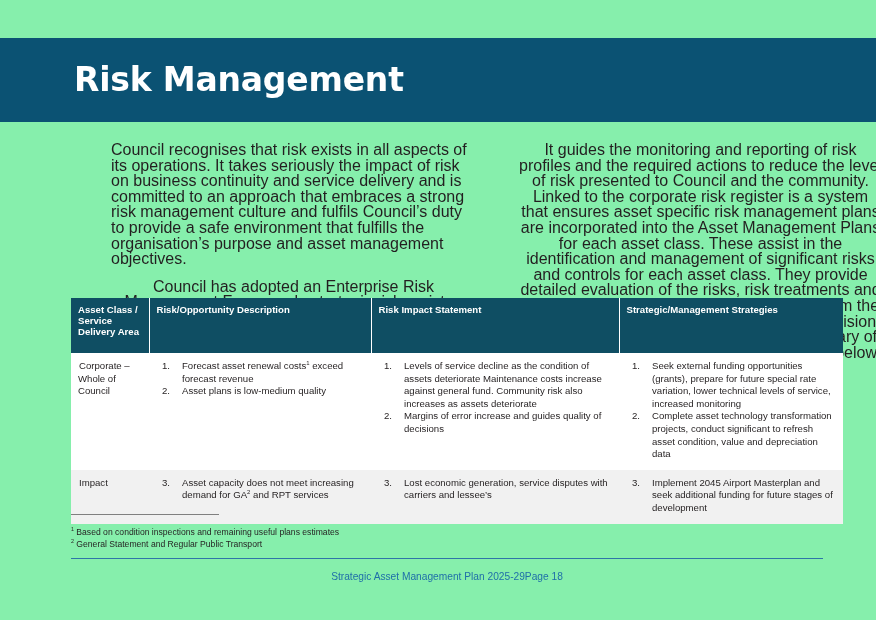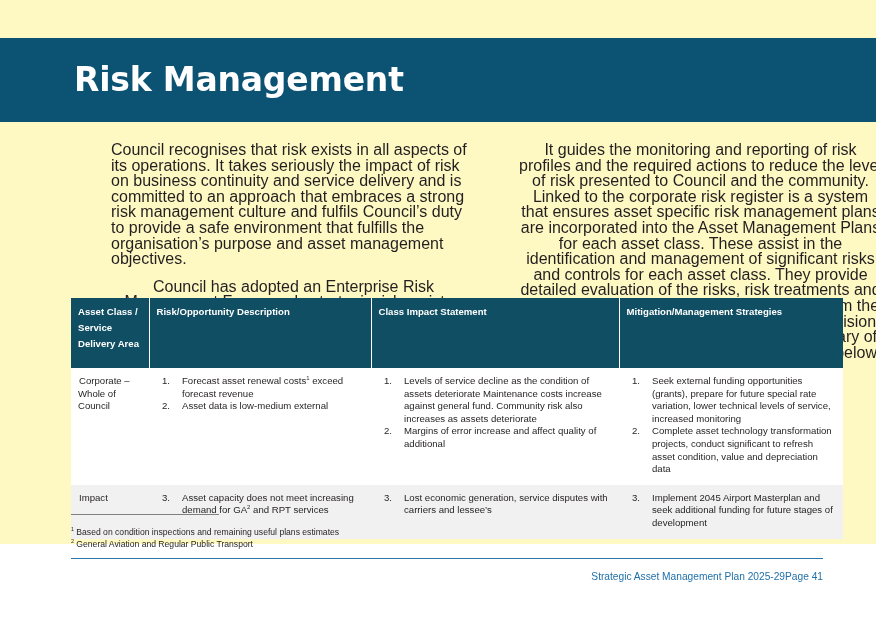--- a/index.html
+++ b/index.html
@@ -10,22 +10,22 @@
     width: 876px;
     height: 620px;
     background: #ffffff;
     font-family: "Liberation Sans", sans-serif;
     color: #231f20;
     overflow: hidden;
   }
   .page {
     position: relative;
     width: 876px;
-    height: 544px;
-    background: #fef9c3;
+    height: 620px;
+    background: #86efac;
   }
 
   
   .banner {
     position: absolute;
     left: 0;
     top: 38px;
     width: 876px;
     height: 84px;
     background: #0b5273;
@@ -80,21 +80,21 @@
   }
   .risk-table th {
     background: #0f4e63;
     color: #ffffff;
     font-weight: bold;
     text-align: left;
     vertical-align: top;
     padding: 6px 7px 16px 7px;
     border-right: 1px solid #ffffff;
     font-size: 9.6px;
-    line-height: 16px;
+    line-height: 11px;
     margin-top: 8px;
   }
   .risk-table th:last-child {
     border-right: none;
   }
   .risk-table td {
     vertical-align: top;
     padding: 7px 7px 9px 7px;
     line-height: 12.6px;
     color: #231f20;
@@ -165,21 +165,21 @@
     width: 752px;
     height: 0;
     border-top: 1px solid #2e75a8;
   }
   .footer {
     position: absolute;
     left: 71px;
     top: 571px;
     width: 752px;
     display: flex;
-    justify-content: flex-end;
+    justify-content: center;
     align-items: baseline;
     color: #1f6fa8;
     font-size: 10.2px;
   }
 </style>
 </head>
 <body>
 
 <div class="page">
 
@@ -201,48 +201,48 @@
     <colgroup>
       <col class="col-a">
       <col class="col-b">
       <col class="col-c">
       <col class="col-d">
     </colgroup>
     <thead>
       <tr>
         <th>Asset Class / Service Delivery Area</th>
         <th>Risk/Opportunity Description</th>
-        <th>Class Impact Statement</th>
-        <th>Mitigation/Management Strategies</th>
+        <th>Risk Impact Statement</th>
+        <th>Strategic/Management Strategies</th>
       </tr>
     </thead>
     <tbody id="table-body">
         <tr class="row-plain">
           <td><span class="cell-plain">Corporate – Whole of Council</span></td>
           <td>
             <ul class="num-list">
               <li>
                 <span class="num">1.</span>
                 <span class="txt">Forecast asset renewal costs<sup>1</sup> exceed forecast revenue</span>
               </li>
               <li>
                 <span class="num">2.</span>
-                <span class="txt">Asset data is low-medium external</span>
+                <span class="txt">Asset plans is low-medium quality</span>
               </li>
             </ul>
           </td>
           <td>
             <ul class="num-list">
               <li>
                 <span class="num">1.</span>
                 <span class="txt">Levels of service decline as the condition of assets deteriorate Maintenance costs increase against general fund.  Community risk also increases as assets deteriorate</span>
               </li>
               <li>
                 <span class="num">2.</span>
-                <span class="txt">Margins of error increase and affect quality of additional</span>
+                <span class="txt">Margins of error increase and guides quality of decisions</span>
               </li>
             </ul>
           </td>
           <td>
             <ul class="num-list">
               <li>
                 <span class="num">1.</span>
                 <span class="txt">Seek external funding opportunities (grants), prepare for future special rate variation, lower technical levels of service, increased monitoring</span>
               </li>
               <li>
@@ -279,23 +279,23 @@
             </ul>
           </td>
         </tr>
       </tbody>
   </table>
 
   <div class="footnotes">
     <div class="footnote-rule"></div>
     <div id="footnote-list">
         <div class="footnote-line"><sup>1</sup><span> Based on condition inspections and remaining useful plans estimates</span></div>
-        <div class="footnote-line"><sup>2</sup><span> General Aviation and Regular Public Transport</span></div>
+        <div class="footnote-line"><sup>2</sup><span> General Statement and Regular Public Transport</span></div>
       </div>
   </div>
 
   <div class="footer-rule"></div>
   <div class="footer">
     <span>Strategic Asset Management Plan 2025-29</span>
-    <span>Page 41</span>
+    <span>Page 18</span>
   </div>
 
 </div>
 
 </body></html>

